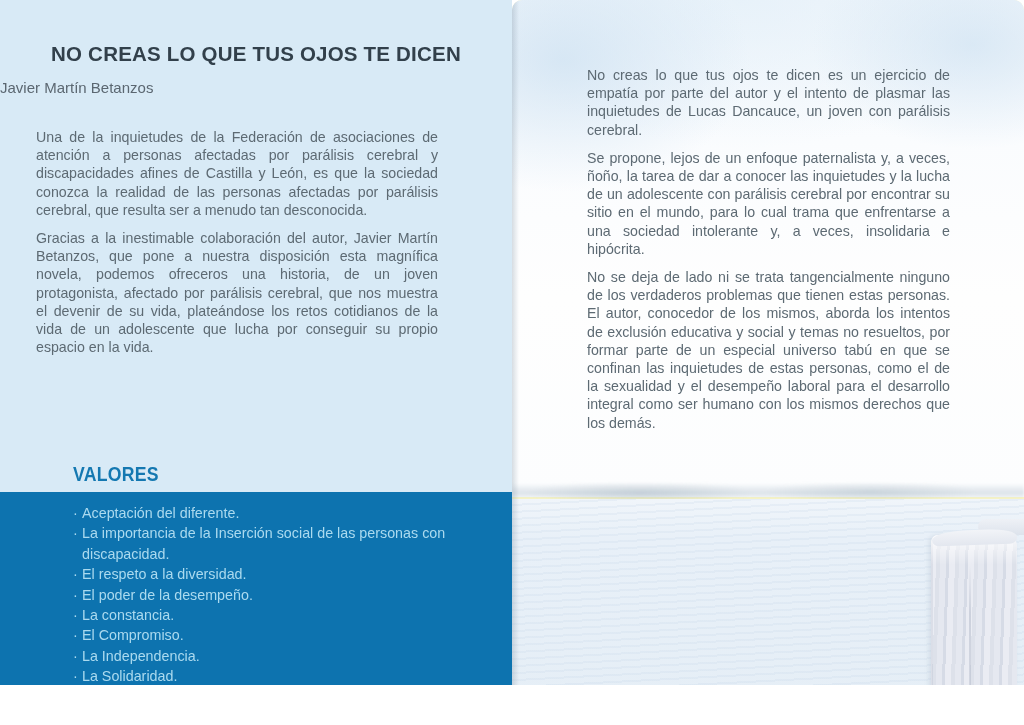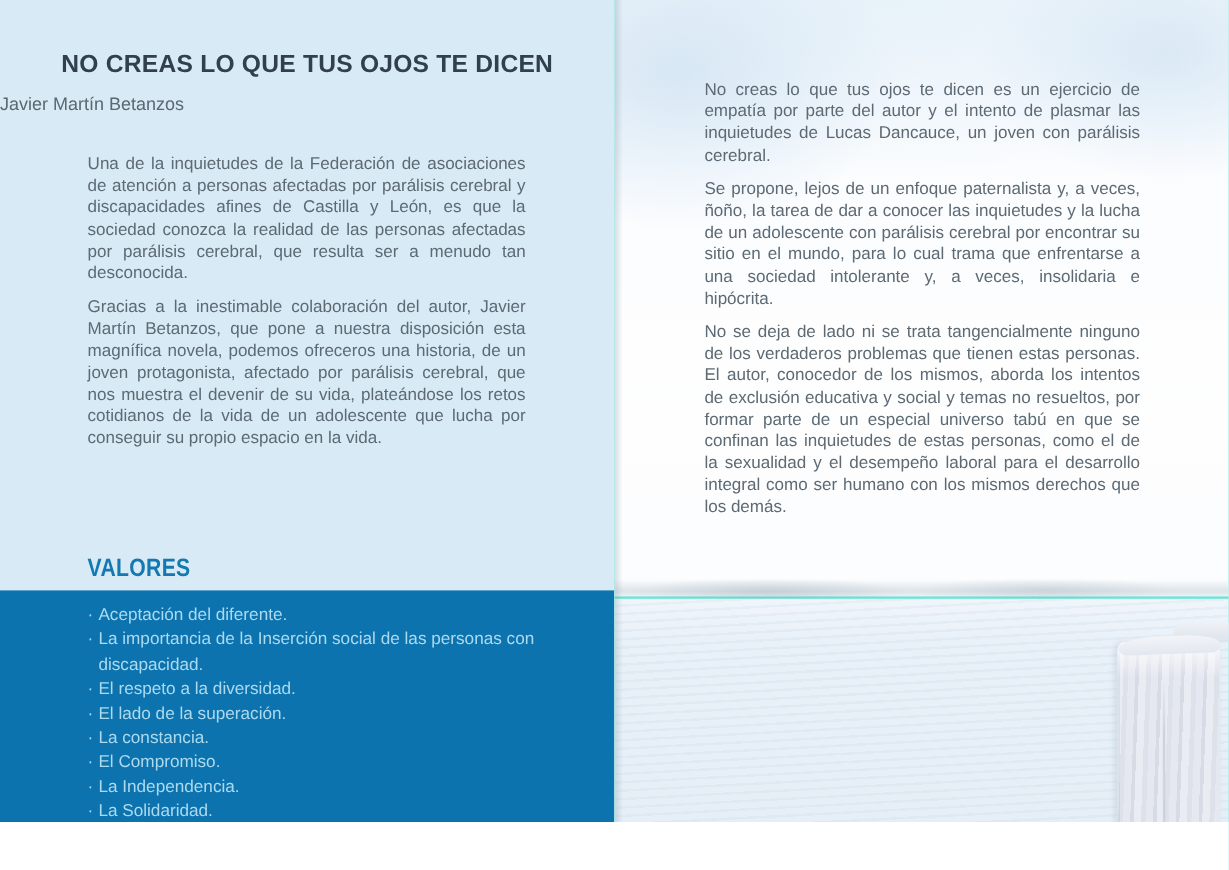--- a/index.html
+++ b/index.html
@@ -32,21 +32,21 @@
     font-weight:700;
     letter-spacing:.2px;
     color:var(--title-color);
   }
   .author{
     margin-top:13px;
     text-align:left;
     font-size:15px;
     color:#5b6771;
   }
-  .left-body{margin:32px 74px 0 73px;}
+  .left-body{margin:32px 74px 0 36px;}
   p.body{
     font-size:14.2px;
     line-height:18.2px;
     color:var(--body-text);
     text-align:justify;
     margin:0 0 10px;
   }
   .values-heading{
     margin:auto 0 6px 73px;
     font-size:21px;
@@ -66,21 +66,21 @@
   .values-box li{
     display:flex;
     font-size:14.3px;
     line-height:20.4px;
     color:var(--values-text);
   }
   .values-box .bullet{flex:none;width:9px;}
   .values-box .item-text{flex:1 1 auto;}
 
   
-  .page.right{background:#5eead4;}
+  .page.right{background:#fef9c3;border-radius:10px;}
   .sky{
     position:absolute;left:0;right:0;top:0;height:497px;
     background:
       radial-gradient(52% 38% at 10% 12%, rgba(210,228,243,.85), rgba(210,228,243,0) 70%),
       radial-gradient(45% 30% at 90% 9%, rgba(210,228,243,.75), rgba(210,228,243,0) 70%),
       radial-gradient(70% 40% at 45% 0%, rgba(228,240,249,.7), rgba(228,240,249,0) 75%),
       linear-gradient(180deg,#f0f6fb 0%,#fafcfe 28%,#fefefe 60%,#fcfdfe 100%);
   }
   .horizon{
     position:absolute;left:0;right:0;top:483px;height:18px;
@@ -168,21 +168,21 @@
         <li>
           <span class="bullet">·</span>
           <span class="item-text">La importancia de la Inserción social de las personas con discapacidad.</span>
         </li>
         <li>
           <span class="bullet">·</span>
           <span class="item-text">El respeto a la diversidad.</span>
         </li>
         <li>
           <span class="bullet">·</span>
-          <span class="item-text">El lado de la superación.</span>
+          <span class="item-text">El poder de la desempeño.</span>
         </li>
         <li>
           <span class="bullet">·</span>
           <span class="item-text">La constancia.</span>
         </li>
         <li>
           <span class="bullet">·</span>
           <span class="item-text">El Compromiso.</span>
         </li>
         <li>

